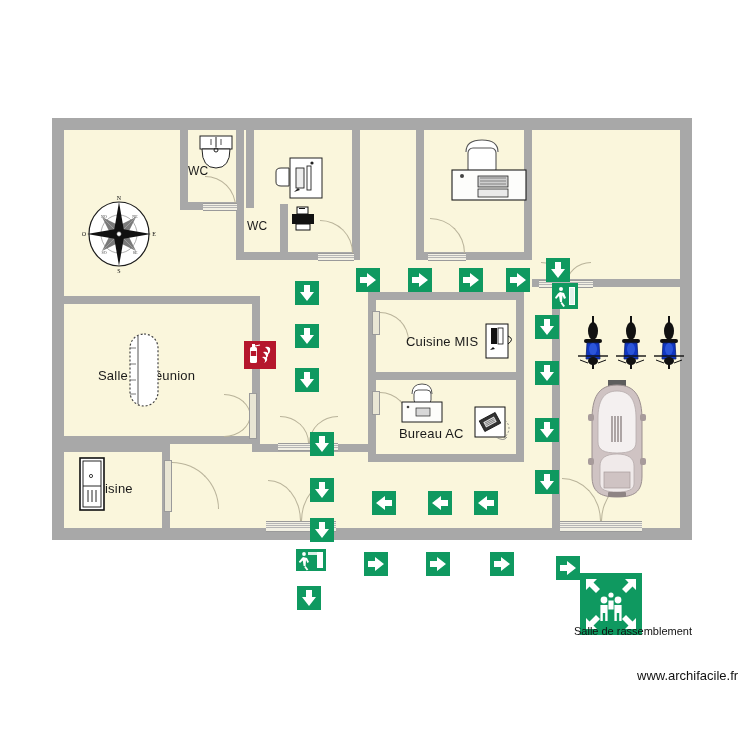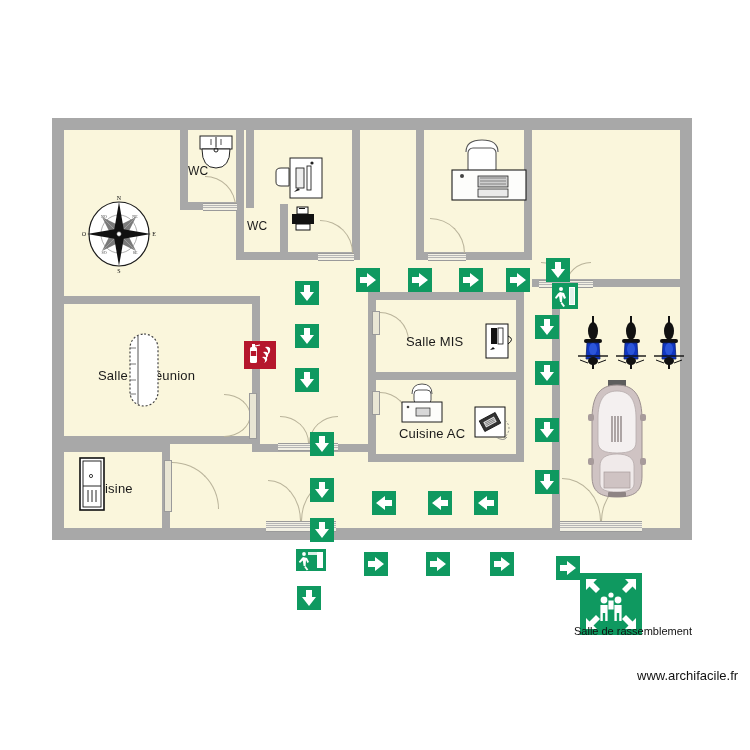--- a/index.html
+++ b/index.html
@@ -146,22 +146,22 @@
   <div class="door arc-tr" style="left:541px;top:262px;width:24px;height:22px;"></div>
   <div class="door arc-tl" style="left:566px;top:262px;width:24px;height:22px;"></div>
   <div class="thresh" style="left:539px;top:280px;width:54px;height:6px;">
       <i></i>
       <i></i>
     </div>
 
   <div class="room-label small" style="left:188px;top:164px;">WC</div>
   <div class="room-label small" style="left:247px;top:219px;">WC</div>
   <div class="room-label" style="left:98px;top:368px;">Salle de réunion</div>
-  <div class="room-label" style="left:406px;top:334px;">Salle MIS</div>
-  <div class="room-label" style="left:399px;top:426px;">Cuisine AC</div>
+  <div class="room-label" style="left:406px;top:334px;">Cuisine MIS</div>
+  <div class="room-label" style="left:399px;top:426px;">Bureau AC</div>
   <div class="room-label" style="left:88px;top:481px;">Cuisine</div>
 
   <div class="compass" style="left:80px;top:193px;width:78px;height:82px;">
     <svg width="78" height="82" viewBox="0 0 78 82">
       <ellipse cx="39" cy="41" rx="30" ry="32" fill="#ffffff" stroke="#1a1a1a" stroke-width="1.2"></ellipse>
       <ellipse cx="39" cy="41" rx="18" ry="19" fill="none" stroke="#9a9a9a" stroke-width="0.8"></ellipse>
 
       <g fill="#7a7a7a">
         <polygon points="39,41 56,24 48,40"></polygon>
           <polygon points="39,41 56,24 40,32"></polygon>

